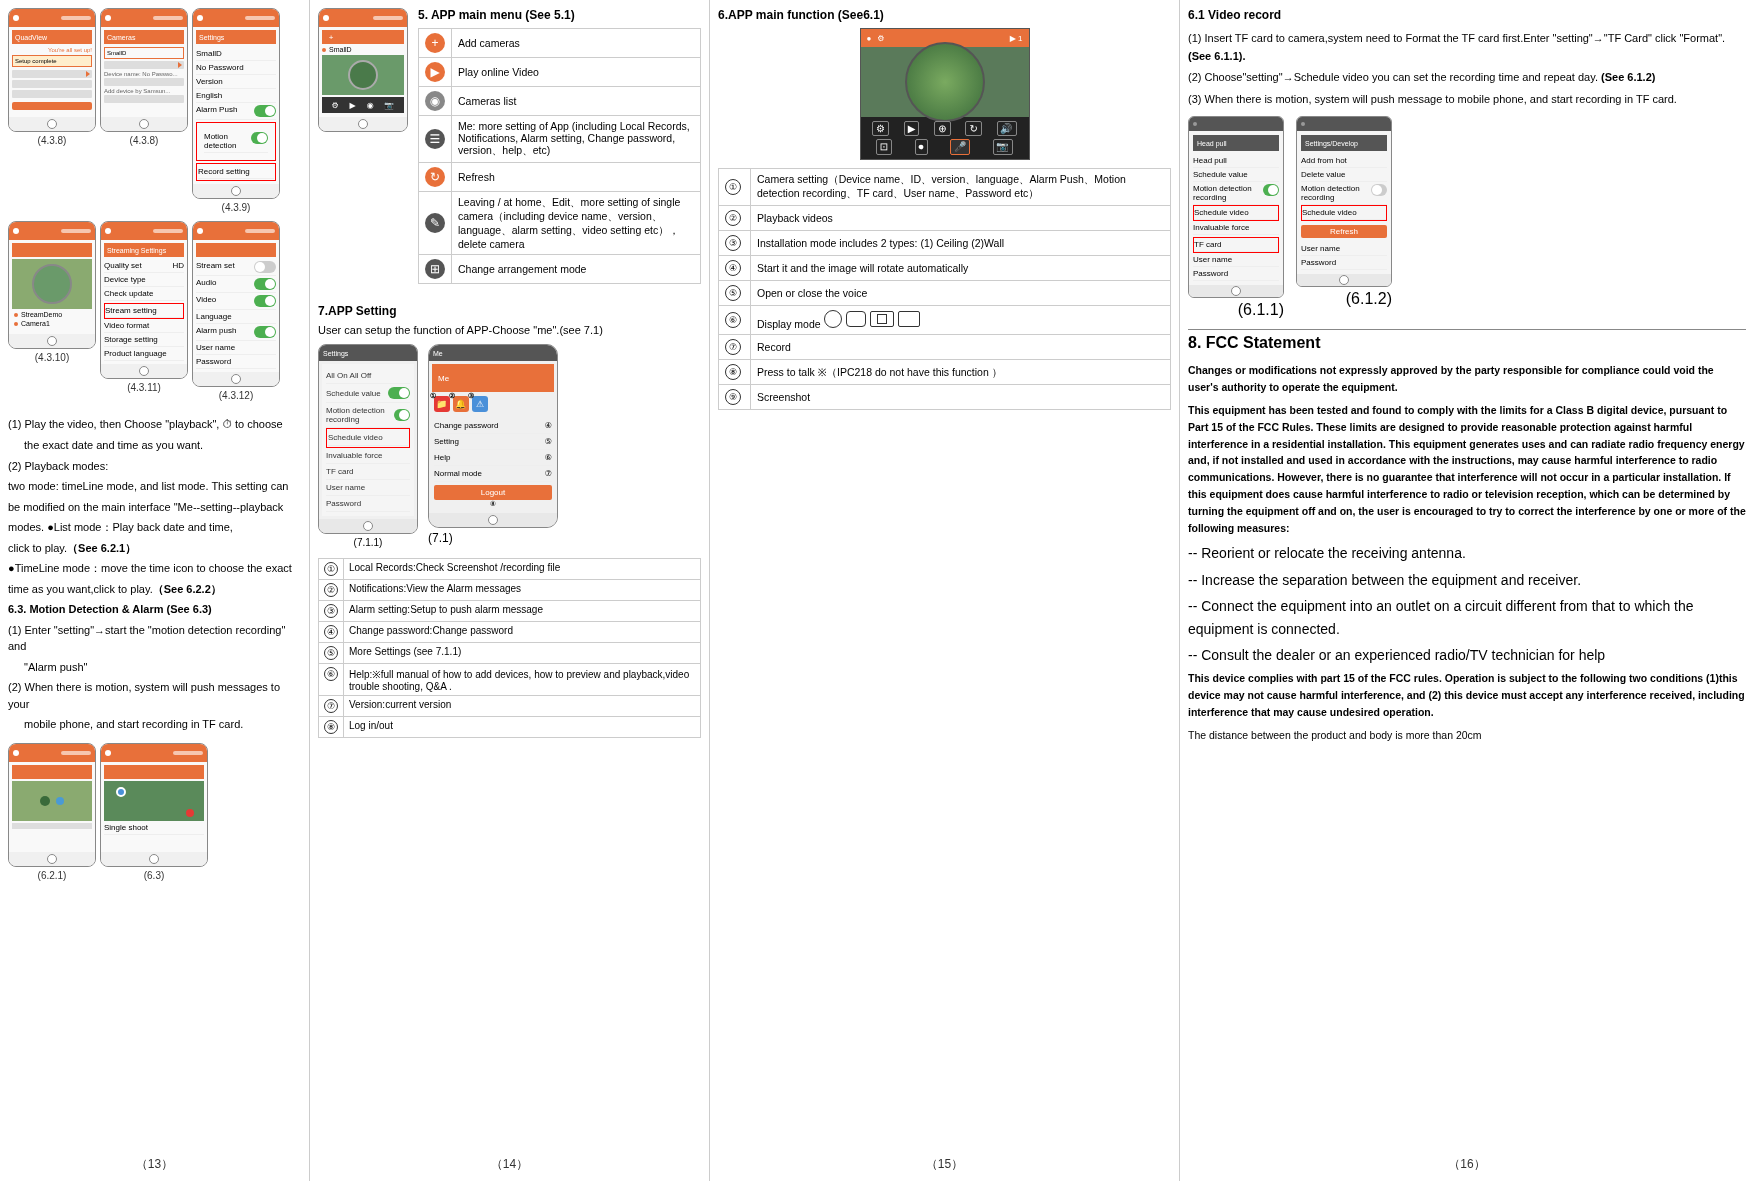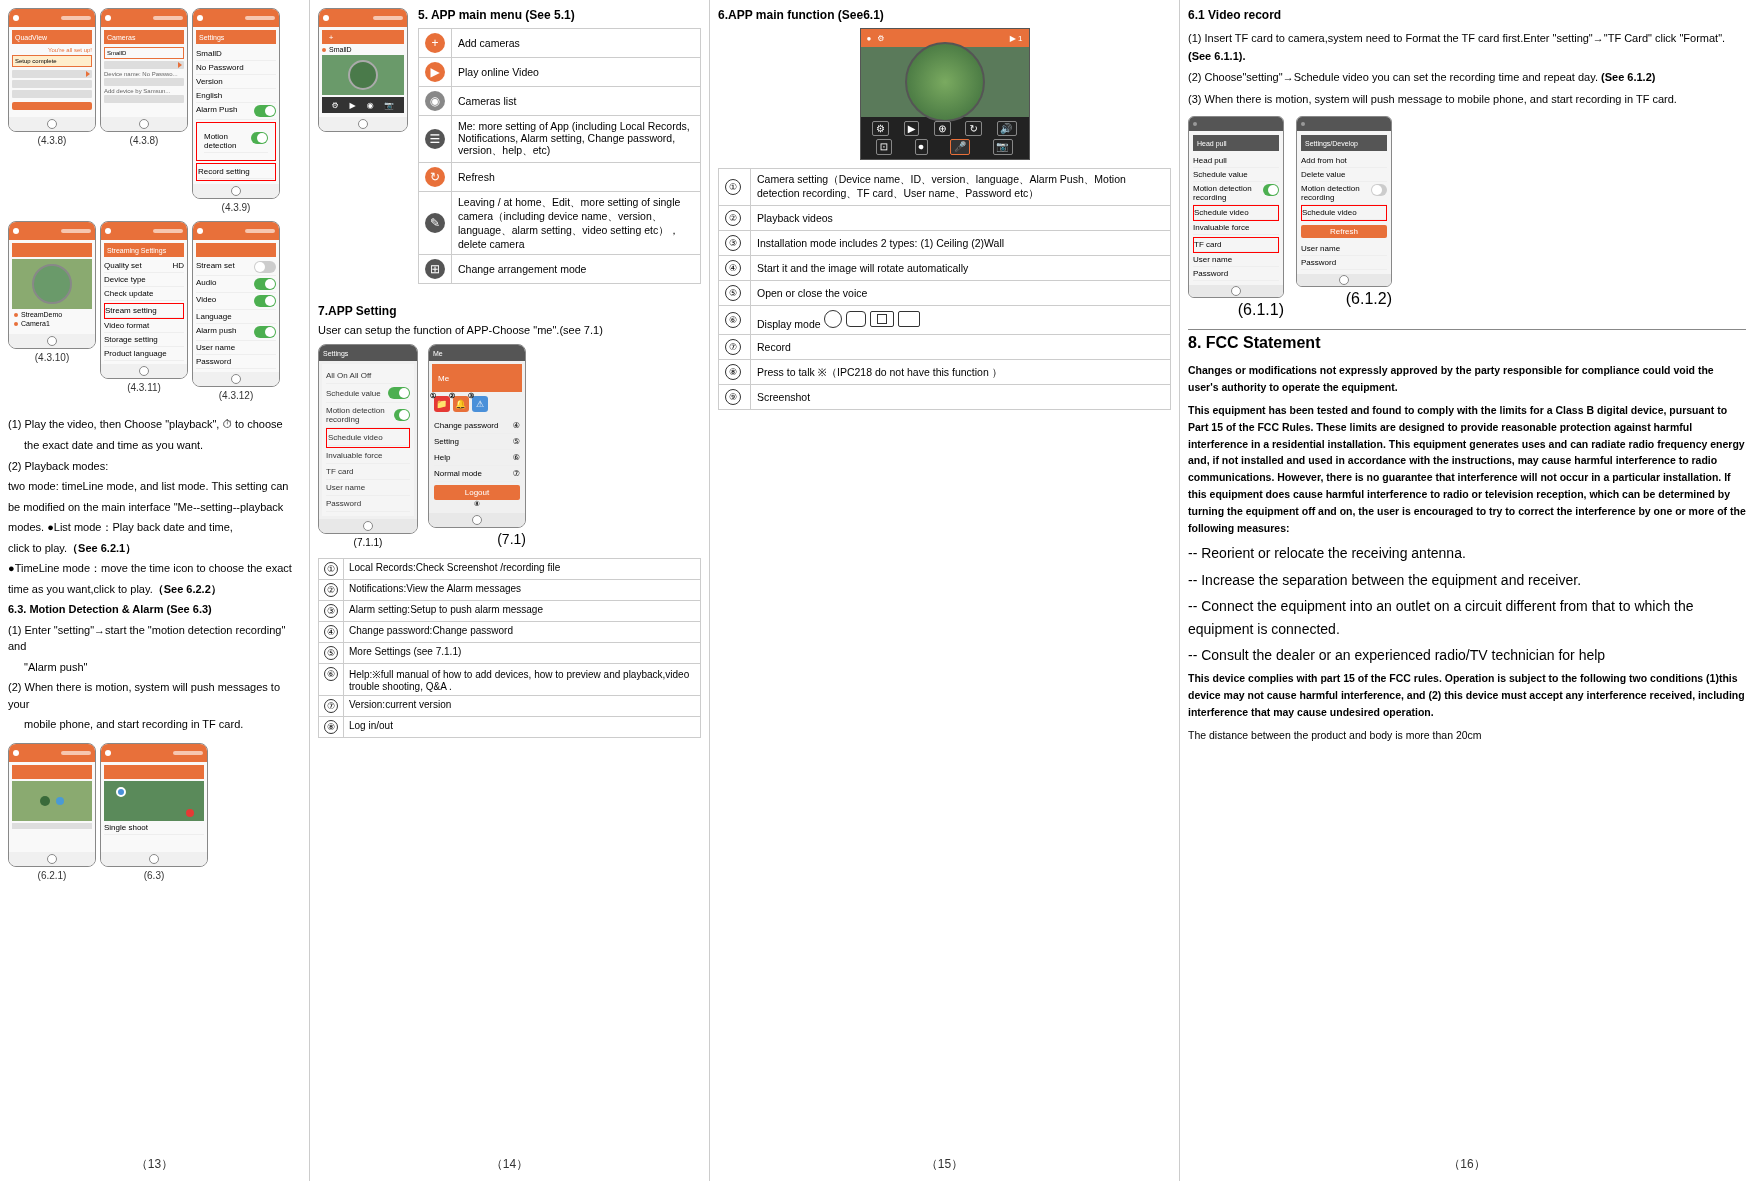--- a/index.html
+++ b/index.html
@@ -916,21 +916,21 @@
               </div>
             </div>
             <div class="phone-lg-footer">
               <div class="phone-home-btn"></div>
             </div>
           </div>
           <div style="text-align:center;font-size:10px;margin-top:3px;">(7.1.1)</div>
         </div>
 
         <div>
-          <div class="phone-lg" style="width:98px;">
+          <div class="phone-lg" style="width:130px;border-radius:11px;">
             <div class="phone-lg-header">
               <span>Me</span>
             </div>
             <div class="phone-lg-body" style="padding:3px;">
               <div class="me-screen-orange">
                 <span style="color:#fff;font-size:8px;">Me</span>
               </div>
 
               <div style="display:flex;gap:3px;padding:4px 2px;background:#f0f0f0;flex-wrap:wrap;">
                 <div style="position:relative;display:inline-block;">
@@ -966,21 +966,21 @@
                   </div>
                   <div style="background:#e8703a;color:#fff;text-align:center;padding:3px;font-size:8px;margin-top:3px;border-radius:2px;">Logout</div>
                   <span style="font-size:7px;display:block;text-align:center;">⑧</span>
                 </div>
               </div>
             </div>
             <div class="phone-lg-footer">
               <div class="phone-home-btn"></div>
             </div>
           </div>
-          <div style="text-align:right;font-size:14px;margin-top:3px;">(7.1)</div>
+          <div style="text-align:left;font-size:12px;margin-top:3px;">(7.1)</div>
         </div>
       </div>
 
       <table class="num-table" style="margin-top:10px;">
         <tbody>
             <tr>
           <td class="num-cell"><span class="circle-num">①</span></td>
           <td>Local Records:Check Screenshot /recording file</td>
         </tr>
         <tr>

